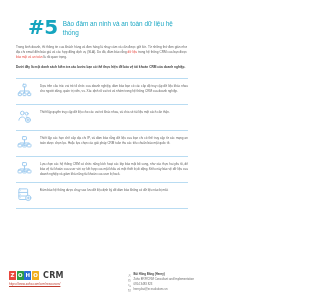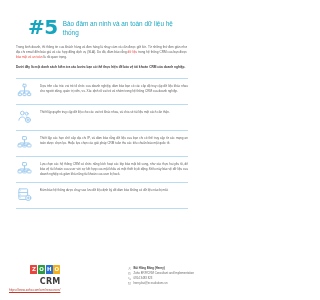--- a/index.html
+++ b/index.html
@@ -119,23 +119,22 @@
     justify-content: space-between;
     padding: 0 6px 8px 9px;
   }
   .footer-left {
     display: flex;
     flex-direction: column;
     gap: 2px;
   }
   .logo-row {
     display: flex;
-    align-items: flex-end;
+    align-items: center;
     gap: 4px;
-    flex-direction: column;
   }
   .zoho-mark {
     display: flex;
     align-items: center;
     gap: 0.7px;
   }
   .zoho-letter {
     width: 7px;
     height: 9px;
     display: flex;

